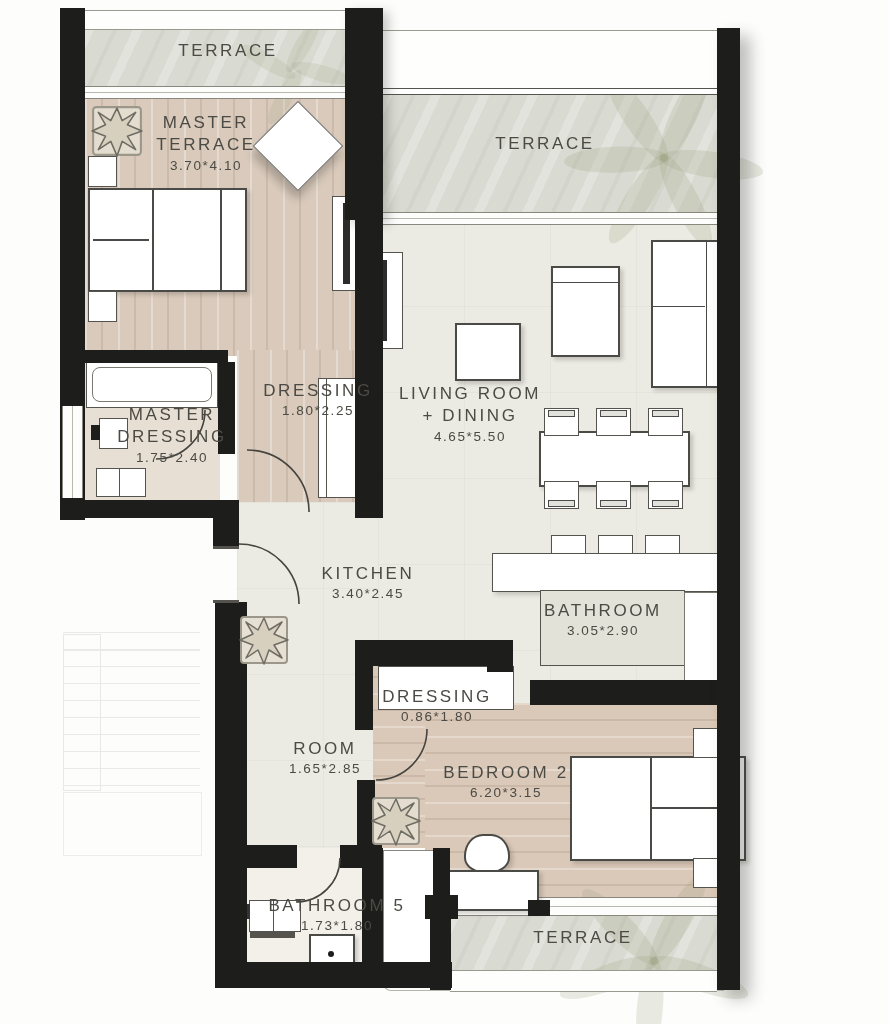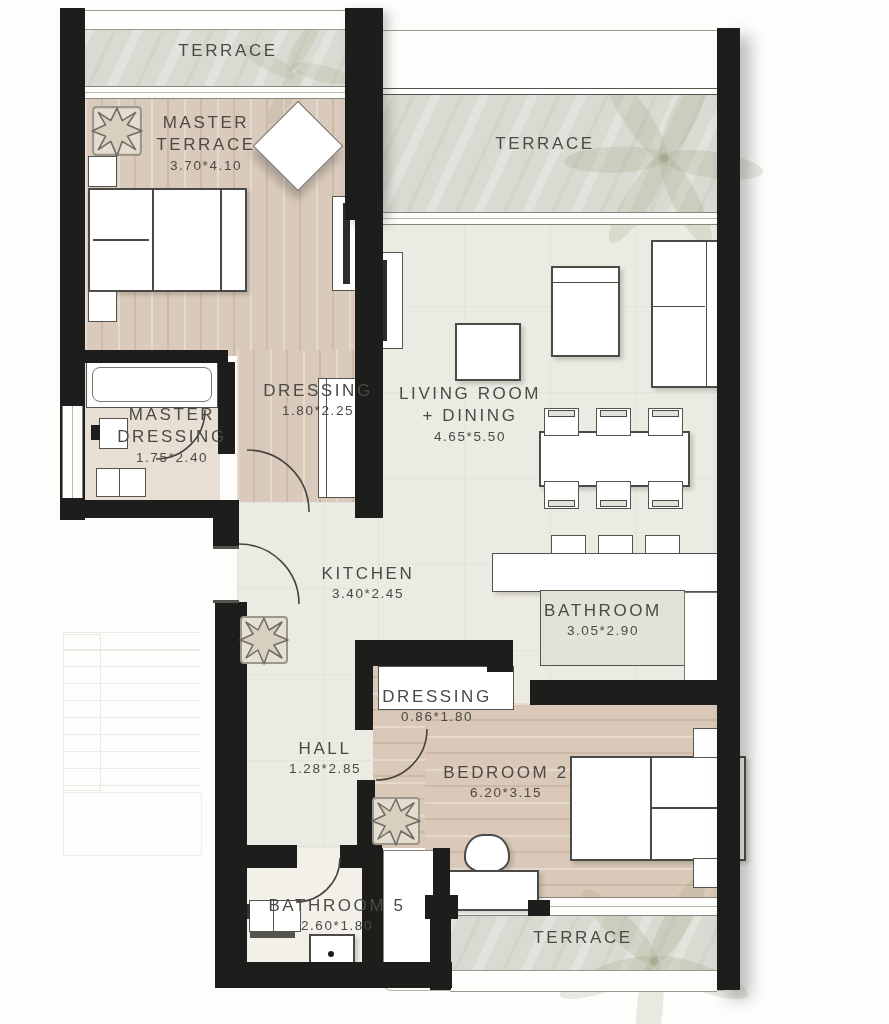--- a/index.html
+++ b/index.html
@@ -261,28 +261,28 @@
   </div>
   <div class="label" style="left:603px;top:600px;">
     <span class="nm">BATHROOM</span>
     <span class="dim">3.05*2.90</span>
   </div>
   <div class="label" style="left:437px;top:686px;">
     <span class="nm">DRESSING</span>
     <span class="dim">0.86*1.80</span>
   </div>
   <div class="label" style="left:325px;top:738px;">
-    <span class="nm">HALL</span>
-    <span class="dim">1.28*2.85</span>
+    <span class="nm">ROOM</span>
+    <span class="dim">1.65*2.85</span>
   </div>
   <div class="label" style="left:506px;top:762px;text-align:center;">
     <span class="nm">BEDROOM 2</span>
     <span class="dim">6.20*3.15</span>
   </div>
   <div class="label" style="left:337px;top:895px;">
     <span class="nm">BATHROOM 5</span>
-    <span class="dim">2.60*1.80</span>
+    <span class="dim">1.73*1.80</span>
   </div>
   <div class="label" style="left:583px;top:927px;">
     <span class="nm">TERRACE</span>
   </div>
 
 </div>
 
 </body></html>

